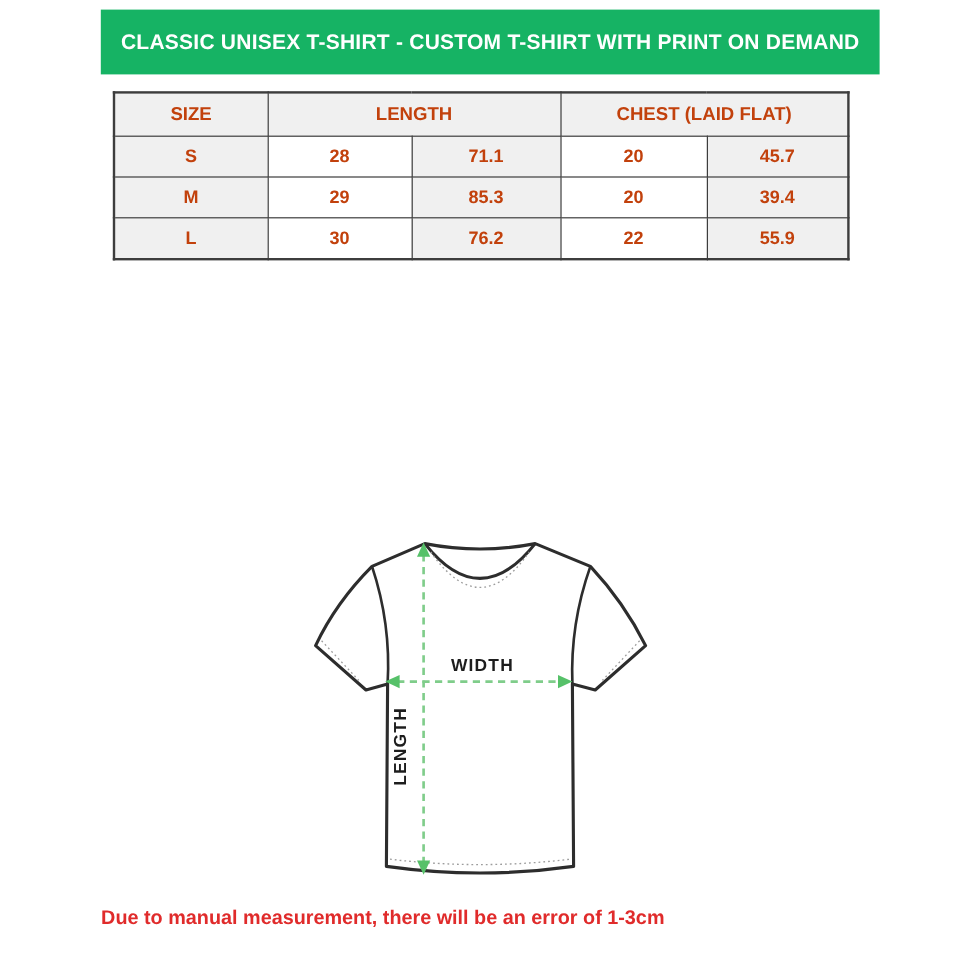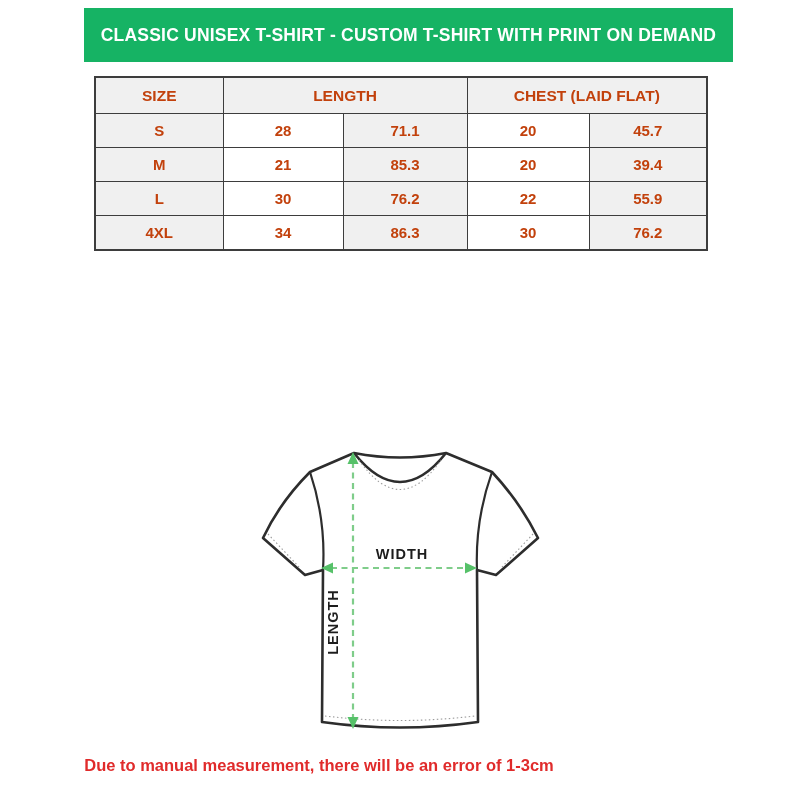--- a/index.html
+++ b/index.html
@@ -62,38 +62,31 @@
   <tbody>
     <tr>
       <td class="shade">S</td>
       <td>28</td>
       <td class="shade">71.1</td>
       <td>20</td>
       <td class="shade">45.7</td>
     </tr>
     <tr>
       <td class="shade">M</td>
-      <td>21</td>
+      <td>29</td>
       <td class="shade">85.3</td>
       <td>20</td>
       <td class="shade">39.4</td>
     </tr>
     <tr>
       <td class="shade">L</td>
       <td>30</td>
       <td class="shade">76.2</td>
       <td>22</td>
       <td class="shade">55.9</td>
-    </tr>
-    <tr>
-      <td class="shade">4XL</td>
-      <td>34</td>
-      <td class="shade">86.3</td>
-      <td>30</td>
-      <td class="shade">76.2</td>
     </tr>
   </tbody>
 </table>
 
 <svg class="diagram" viewBox="0 0 340 340" xmlns="http://www.w3.org/2000/svg">
 
   <g>
     <path d="M 124,33
              Q 170,42 216,33
              L 262,52

